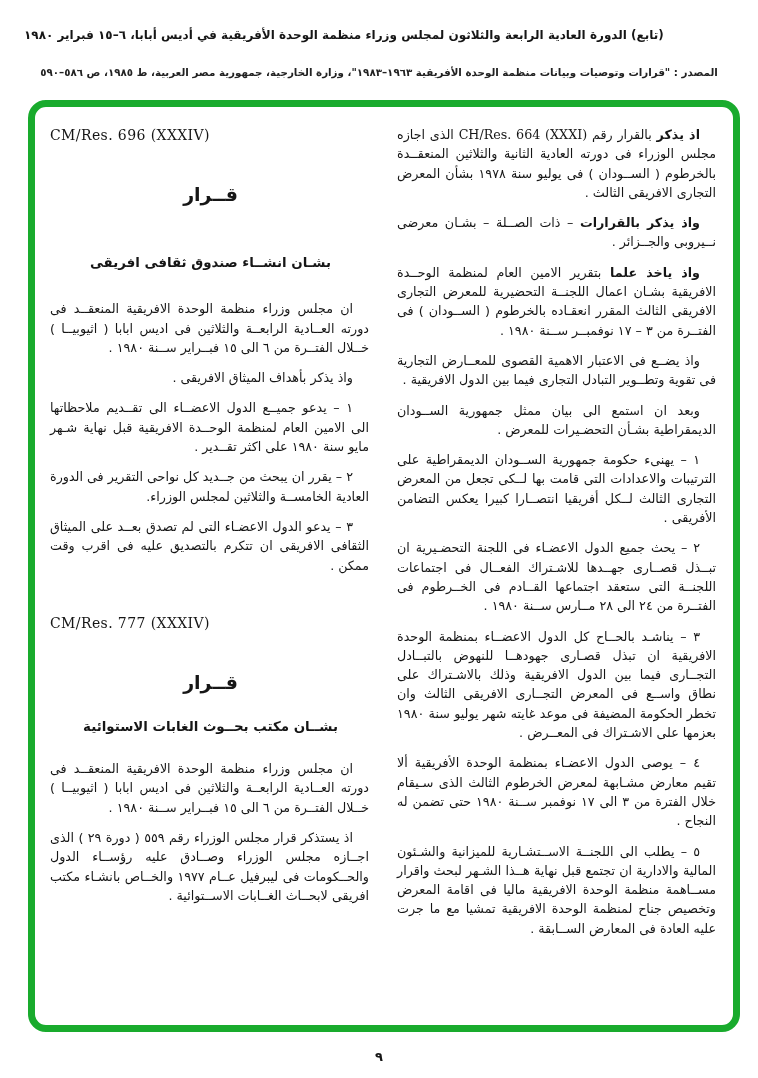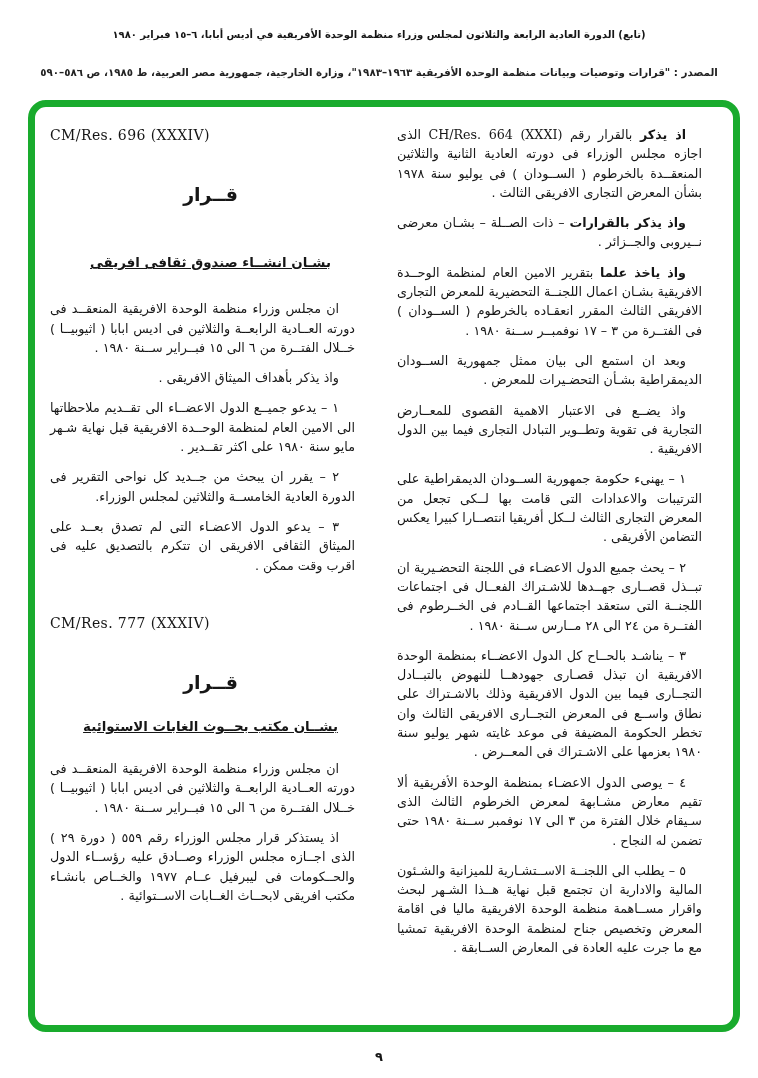--- a/index.html
+++ b/index.html
@@ -5,50 +5,50 @@
   * { margin:0; padding:0; box-sizing:border-box; }
   html,body { background:#ffffff; }
   body {
     width:758px; height:1078px; position:relative;
     font-family:"DejaVu Sans", sans-serif;
     color:#161616;
     overflow:hidden;
   }
   .hdr-title {
     position:absolute; top:28px; left:24px; right:24px;
-    direction:rtl; text-align:center;
-    font-weight:bold; font-size:10px; line-height:1.3;
+    direction:rtl; text-align:left;
+    font-weight:bold; font-size:12px; line-height:1.3;
   }
   .hdr-source {
     position:absolute; top:66px; left:16px; right:16px;
     direction:rtl; text-align:center;
     font-weight:bold; font-size:10.3px; color:#222;
   }
   .frame {
     position:absolute; left:28px; top:100px; width:712px; height:932px;
     border:7px solid #19ab2d; border-radius:18px;
     padding:18px 15px 10px 15px;
     overflow:hidden; background:#fff;
   }
   .cols { display:flex; direction:rtl; gap:26px; height:100%; }
   .col {
     flex:1; direction:rtl; text-align:justify;
     font-size:12.7px; line-height:1.52;
   }
-  .para { margin:0 16px 11px 0; text-indent:16px; }
+  .para { margin:0 2px 11px 0; text-indent:16px; }
   .lead { font-weight:bold; }
   .ltr { direction:ltr; unicode-bidi:embed; font-family:"DejaVu Serif", serif; }
   .res-ref {
     direction:ltr; text-align:left;
     font-family:"DejaVu Serif", serif;
     font-size:14px; letter-spacing:0.4px;
     margin:0 0 34px 0;
   }
   .decision { text-align:center; font-weight:bold; font-size:19px; margin:0 0 44px 0; text-indent:0; }
-  .subject  { text-align:center; font-weight:bold; font-size:13.4px; margin:0 0 26px 0; text-indent:0; line-height:1.5;text-decoration:underline; }
+  .subject  { text-align:center; font-weight:bold; font-size:13.4px; margin:0 0 26px 0; text-indent:0; line-height:1.5; }
   .res2 { margin-top:38px; }
   .res2 .decision { margin-bottom:20px; }
   .res2 .subject  { margin-bottom:22px; }
   .page-number {
     position:absolute; bottom:14px; left:0; right:0;
     text-align:center; font-weight:bold; font-size:13px;
   }
 </style>
 </head>
 <body>
@@ -56,22 +56,22 @@
 <div class="hdr-title">(تابع) الدورة العادية الرابعة والثلاثون لمجلس وزراء منظمة الوحدة الأفريقية في أديس أبابا، ٦–١٥ فبراير ١٩٨٠</div>
 <div class="hdr-source">المصدر : "قرارات وتوصيات وبيانات منظمة الوحدة الأفريقية ١٩٦٣–١٩٨٣"، وزارة الخارجية، جمهورية مصر العربية، ط ١٩٨٥، ص ٥٨٦–٥٩٠</div>
 
 <div class="frame">
   <div class="cols">
 
     <div class="col">
       <p class="para"><span class="lead">اذ يذكر</span><span> بالقرار رقم </span><span class="ltr" dir="ltr">CH/Res. 664 (XXXI)</span><span> الذى اجازه مجلس الوزراء فى دورته العادية الثانية والثلاثين المنعقــدة بالخرطوم ( الســودان ) فى يوليو سنة ١٩٧٨ بشأن المعرض التجارى الافريقى الثالث .</span></p>
       <p class="para"><span class="lead">واذ يذكر بالقرارات</span><span> – ذات الصــلة – بشـان معرضى نــيروبى والجــزائر .</span></p>
       <p class="para"><span class="lead">واذ ياخذ علما</span><span> بتقرير الامين العام لمنظمة الوحــدة الافريقية بشـان اعمال اللجنــة التحضيرية للمعرض التجارى الافريقى الثالث المقرر انعقـاده بالخرطوم ( الســودان ) فى الفتــرة من ٣ – ١٧ نوفمبــر ســنة ١٩٨٠ .</span></p>
+      <p class="para"><span>واذ يضــع فى الاعتبار الاهمية القصوى للمعــارض التجارية فى تقوية وتطــوير التبادل التجارى فيما بين الدول الافريقية .</span></p>
       <p class="para"><span>وبعد ان استمع الى بيان ممثل جمهورية الســودان الديمقراطية بشـأن التحضـيرات للمعرض .</span></p>
-      <p class="para"><span>واذ يضــع فى الاعتبار الاهمية القصوى للمعــارض التجارية فى تقوية وتطــوير التبادل التجارى فيما بين الدول الافريقية .</span></p>
       <p class="para"><span>١ – يهنىء حكومة جمهورية الســودان الديمقراطية على الترتيبات والاعدادات التى قامت بها لــكى تجعل من المعرض التجارى الثالث لــكل أفريقيا انتصــارا كبيرا يعكس التضامن الأفريقى .</span></p>
       <p class="para"><span>٢ – يحث جميع الدول الاعضـاء فى اللجنة التحضـيرية ان تبــذل قصــارى جهــدها للاشـتراك الفعــال فى اجتماعات اللجنــة التى ستعقد اجتماعها القــادم فى الخــرطوم فى الفتــرة من ٢٤ الى ٢٨ مــارس ســنة ١٩٨٠ .</span></p>
       <p class="para"><span>٣ – يناشـد بالحــاح كل الدول الاعضــاء بمنظمة الوحدة الافريقية ان تبذل قصـارى جهودهــا للنهوض بالتبــادل التجــارى فيما بين الدول الافريقية وذلك بالاشـتراك على نطاق واســع فى المعرض التجــارى الافريقى الثالث وان تخطر الحكومة المضيفة فى موعد غايته شهر يوليو سنة ١٩٨٠ بعزمها على الاشـتراك فى المعــرض .</span></p>
       <p class="para"><span>٤ – يوصى الدول الاعضـاء بمنظمة الوحدة الأفريقية ألا تقيم معارض مشـابهة لمعرض الخرطوم الثالث الذى سـيقام خلال الفترة من ٣ الى ١٧ نوفمبر ســنة ١٩٨٠ حتى تضمن له النجاح .</span></p>
       <p class="para"><span>٥ – يطلب الى اللجنــة الاســتشـارية للميزانية والشـئون المالية والادارية ان تجتمع قبل نهاية هــذا الشـهر لبحث واقرار مســاهمة منظمة الوحدة الافريقية ماليا فى اقامة المعرض وتخصيص جناح لمنظمة الوحدة الافريقية تمشيا مع ما جرت عليه العادة فى المعارض الســابقة .</span></p>
     </div>
 
     <div class="col">
       <div>
         <div class="res-ref">CM/Res. 696 (XXXIV)</div>

